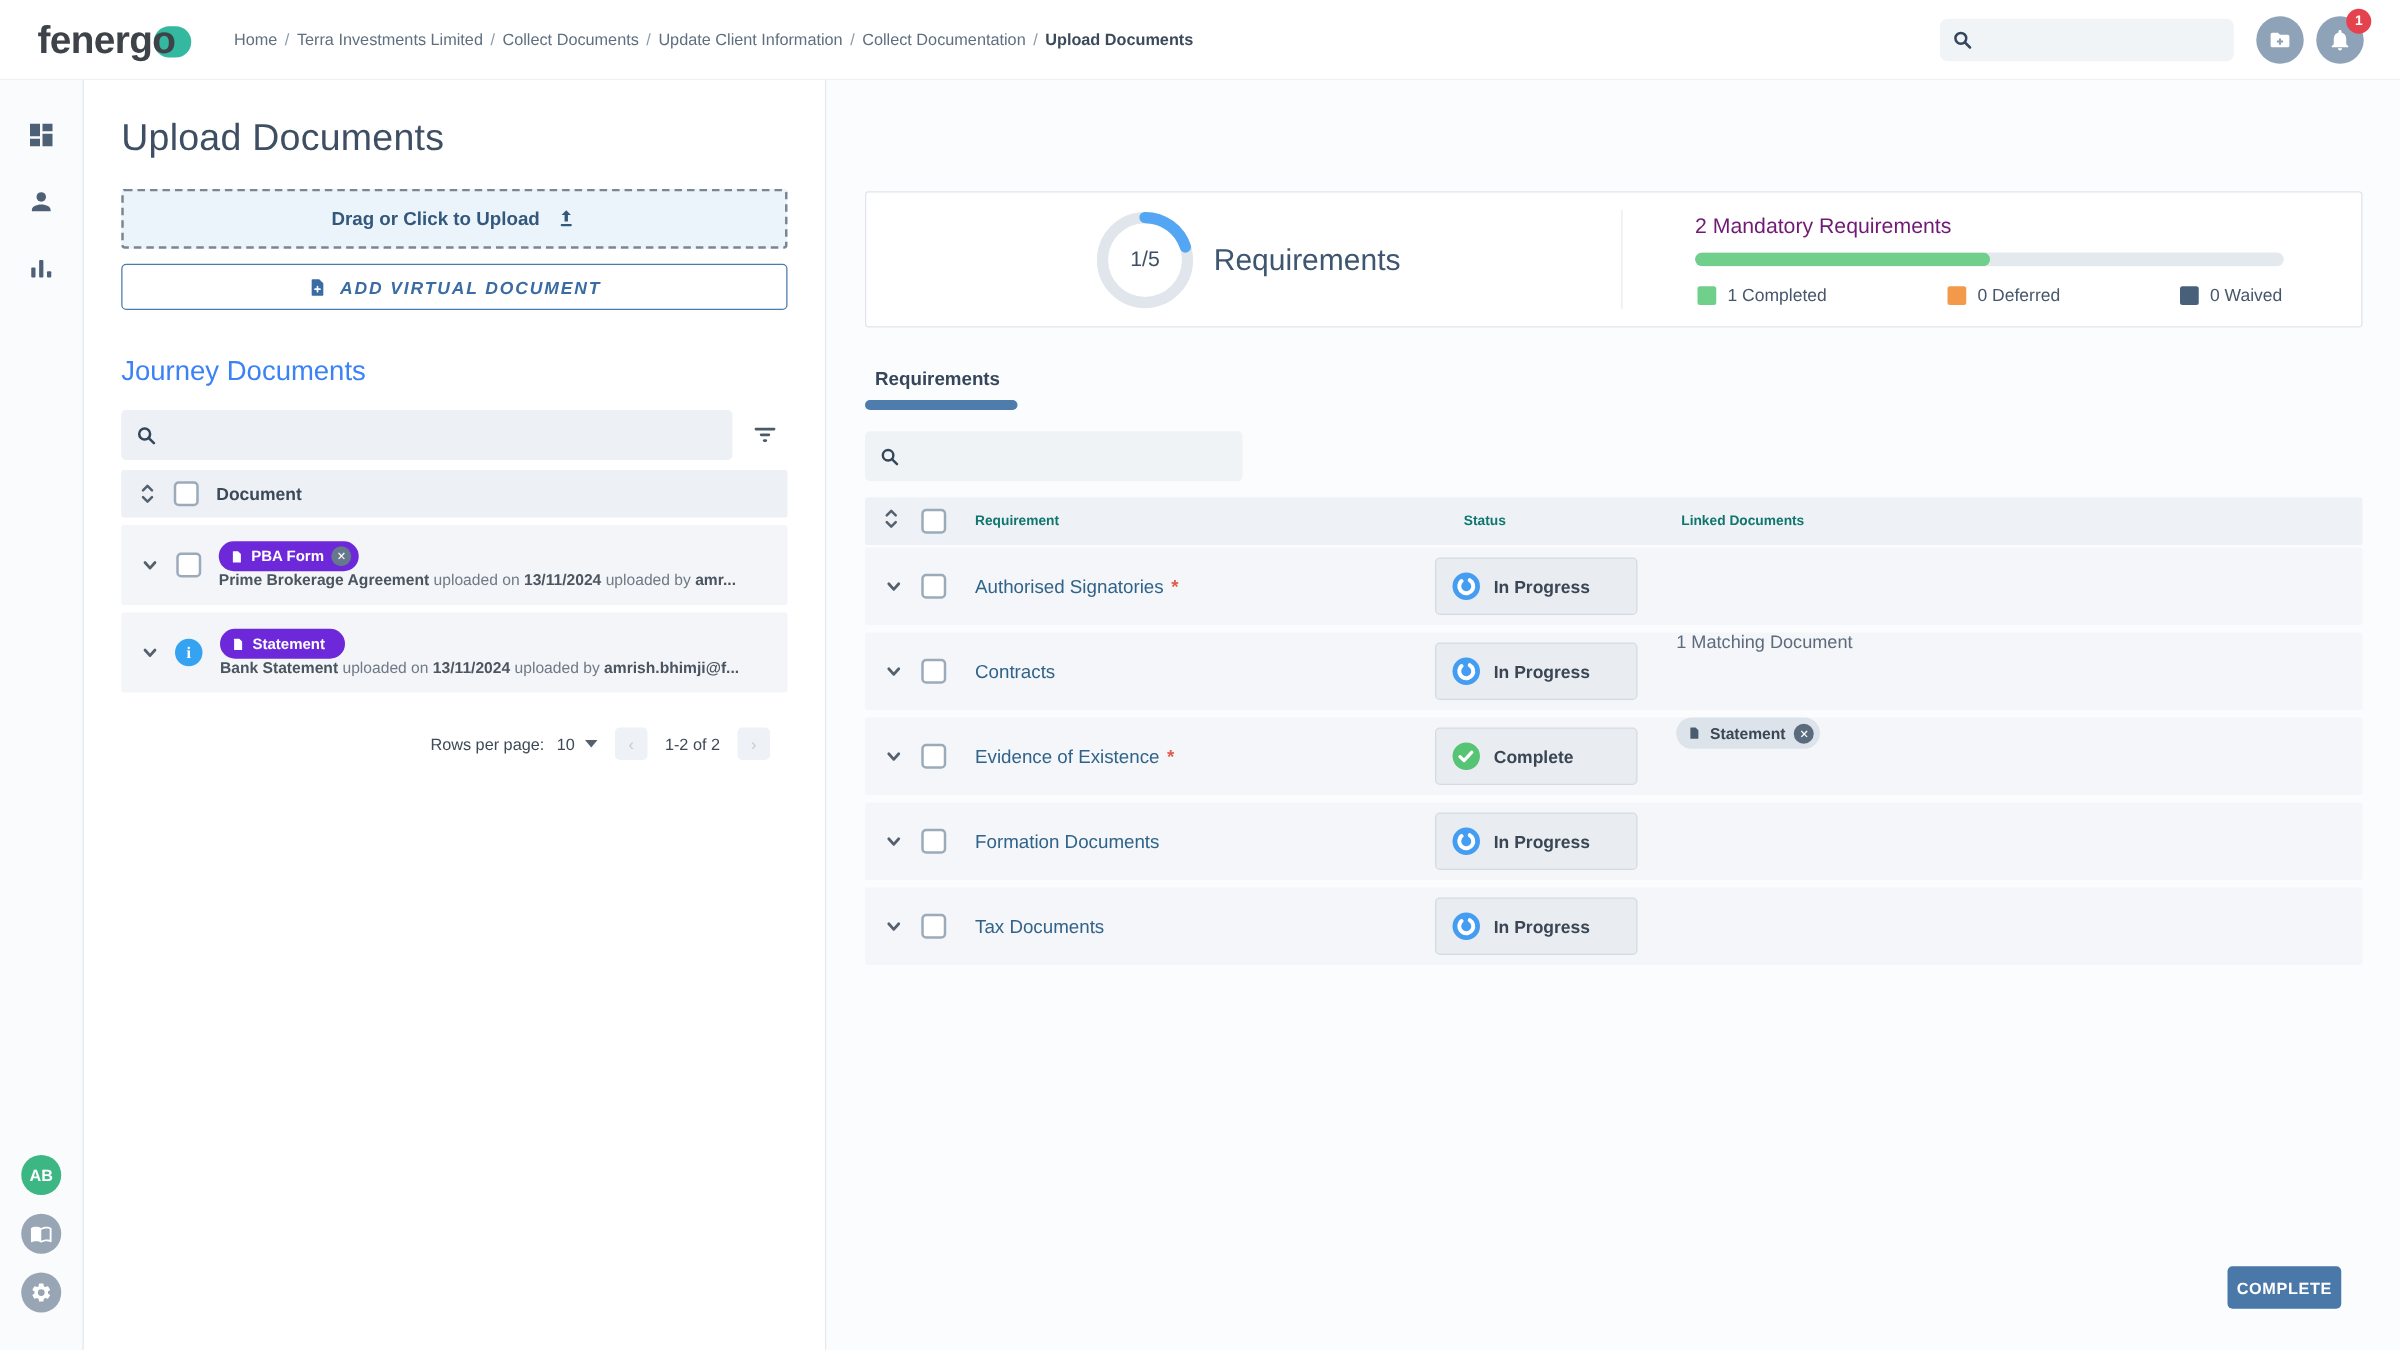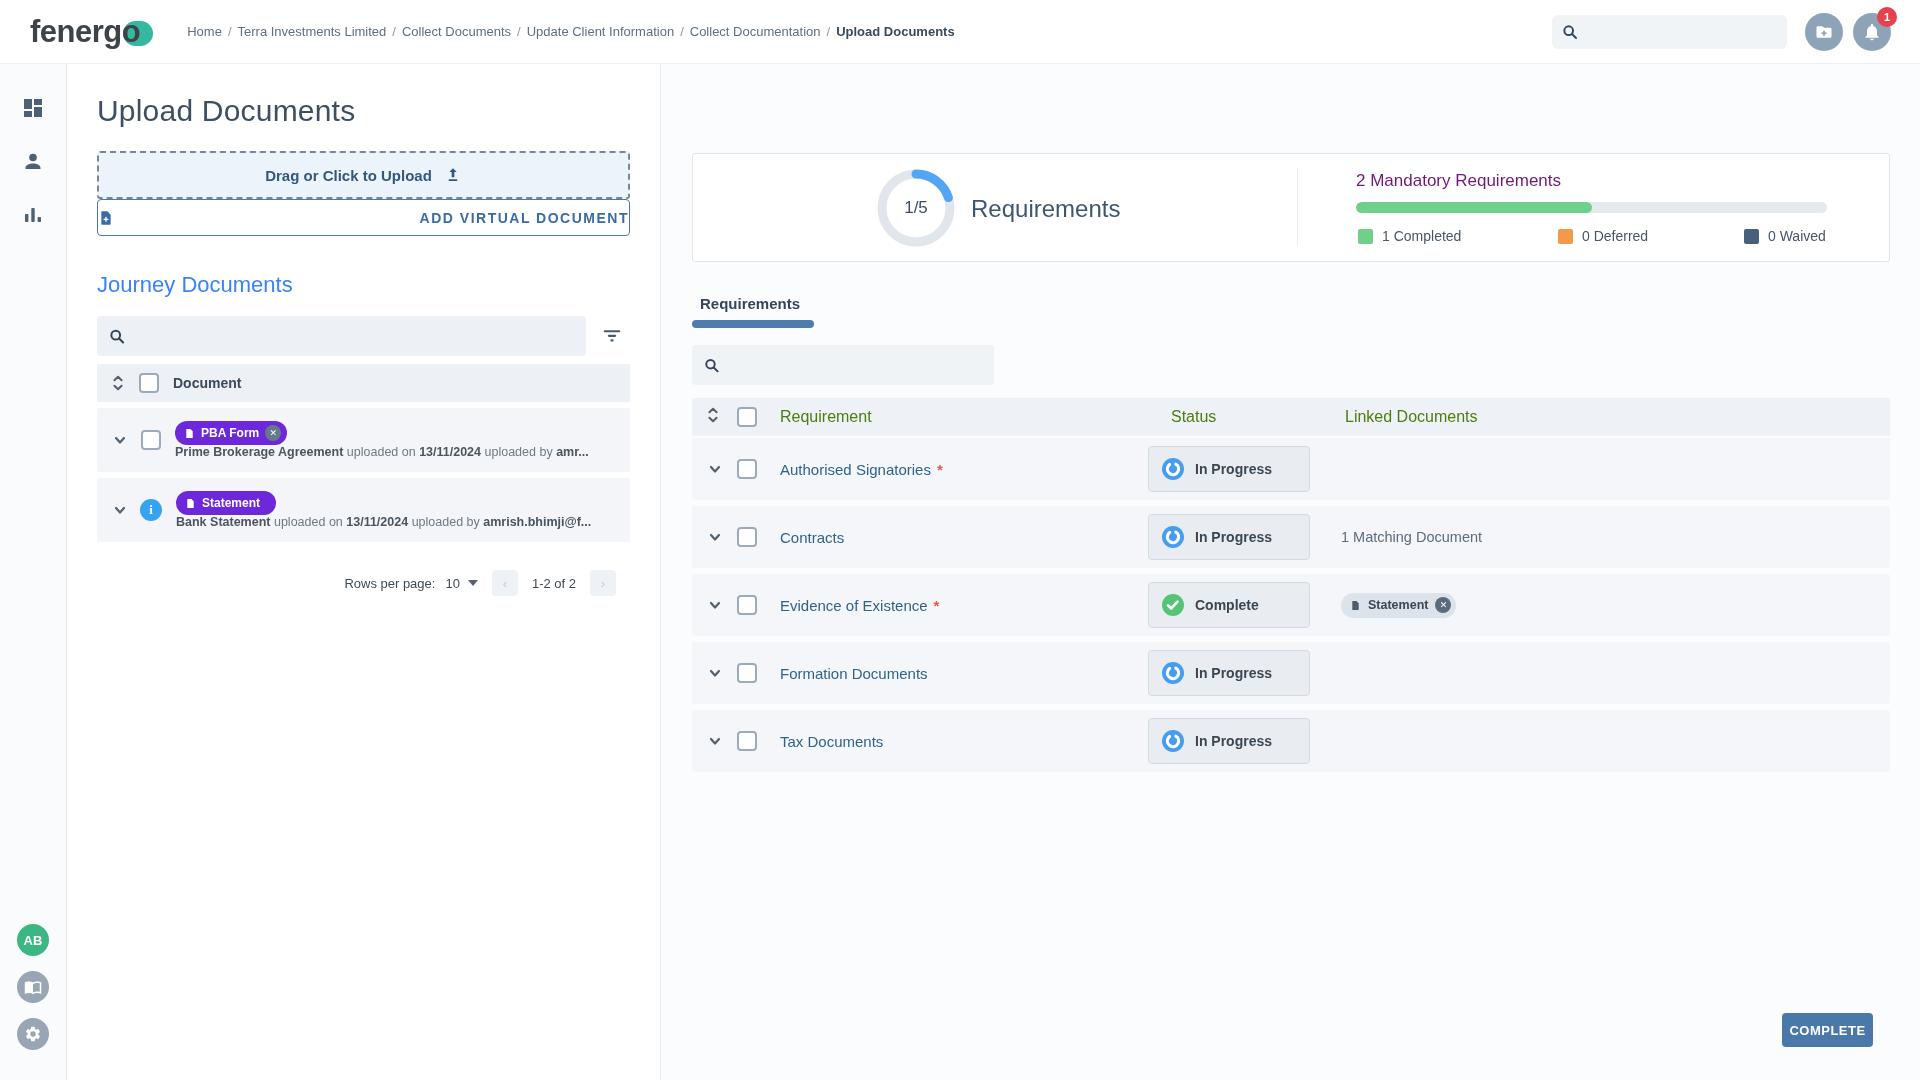--- a/index.html
+++ b/index.html
@@ -38,22 +38,22 @@
     justify-content:center; margin-top:15px; cursor:pointer; background:#97a5b4; }
   .avatar { background:#3cb784; color:#fff; font-size:13px; font-weight:700; }
 
   
   .left-panel { position:absolute; left:67px; top:64px; bottom:0; width:594px; background:#ffffff;
     border-right:1px solid #e4e9ee; padding:30px; z-index:5; }
   .lp-title { font-size:30px; font-weight:500; color:#3e4f63; letter-spacing:0.2px; }
   .upload-box { margin-top:23px; height:48px; background:#ecf4fb; border:2px dashed #7b8694;
     border-radius:3px; display:flex; align-items:center; justify-content:center; cursor:pointer; }
   .upload-box span { font-size:15px; font-weight:700; color:#33587c; margin-right:12px; }
-  .add-virtual { margin-top:0; width:100%; height:37px; background:#fff; border:1px solid #4a7aab;
-    border-radius:4px; display:flex; align-items:center; justify-content:space-between; cursor:pointer; }
+  .add-virtual { margin-top:12px; width:100%; height:37px; background:#fff; border:1px solid #4a7aab;
+    border-radius:4px; display:flex; align-items:center; justify-content:center; cursor:pointer;font-style:italic; }
   .add-virtual span { font-size:14px; font-weight:700; color:#3a6ca3; letter-spacing:1.5px; margin-left:10px; }
   .jd-title { margin-top:36px; font-size:22px; font-weight:500; color:#3b82f6; }
   .jd-search-row { margin-top:18px; display:flex; align-items:center; }
   .jd-search { flex:1; height:40px; background:#edf1f5; border-radius:4px; display:flex;
     align-items:center; padding:0 12px; }
   .jd-search input { border:none; outline:none; background:transparent; width:100%; margin-left:8px;
     font-size:13px; font-family:"Liberation Sans",sans-serif; color:#3b4a5a; }
   .filter-btn { width:36px; height:36px; margin-left:8px; border:none; background:transparent;
     display:flex; align-items:center; justify-content:center; cursor:pointer; }
   .jd-header { margin-top:8px; height:38px; background:#edf0f4; border-radius:2px; display:flex;
@@ -111,35 +111,35 @@
     background:#4d7cad; }
   .req-search { position:absolute; left:31px; top:281px; width:302px; height:40px; background:#f0f3f6;
     border-radius:4px; display:flex; align-items:center; padding:0 12px; }
   .req-search input { border:none; outline:none; background:transparent; width:100%; margin-left:8px;
     font-size:13px; font-family:"Liberation Sans",sans-serif; color:#3b4a5a; }
 
   .req-header { position:absolute; left:31px; top:334px; width:1198px; height:38px; background:#eef1f5;
     border-radius:2px; }
   .req-header .sort-btn { position:absolute; left:14px; top:8px; margin:0; }
   .req-header .checkbox { position:absolute; left:45px; top:9px; margin:0; }
-  .req-col { position:absolute; top:0; height:38px; display:flex; align-items:center; font-size:16px;
-    font-weight:400; color:#4d7c0f; }
+  .req-col { position:absolute; top:0; height:38px; display:flex; align-items:center; font-size:11px;
+    font-weight:700; color:#0f766e; }
   .col-req { left:88px; } .col-status { left:479px; } .col-linked { left:653px; }
 
   .req-row { position:absolute; left:31px; width:1198px; height:62px; background:#f4f6f9; border-radius:2px; }
   .req-row .chev-btn { position:absolute; left:16px; top:24px; margin:0; }
   .req-row .checkbox { position:absolute; left:45px; top:21px; margin:0; }
   .req-name { position:absolute; left:88px; top:0; height:62px; display:flex; align-items:center;
     font-size:15px; font-weight:500; color:#30638a; }
   .req-star { color:#e05c50; margin-left:6px; font-weight:700; }
   .status-chip { position:absolute; left:456px; top:8px; width:162px; height:46px; background:#e9edf2;
     border:1px solid #d3dbe2; border-radius:4px; display:flex; align-items:center; padding-left:12px;
     cursor:pointer; }
   .status-chip .status-label { font-size:14px; font-weight:600; color:#3a4653; margin-left:10px; }
-  .linked-cell { position:absolute; left:649px; top:0; height:62px; display:flex; align-items:center; }
+  .linked-cell { position:absolute; left:649px; top:0; height:62px; display:flex; align-items:flex-start; }
   .linked-text { font-size:14.5px; color:#5d6b7a; }
   .linked-chip { display:inline-flex; align-items:center; height:25px; border-radius:13px; background:#dde3ea;
     padding:0 5px 0 9px; cursor:pointer; }
   .linked-chip .chip-label { color:#3b4754; font-size:12.5px; font-weight:600; margin:0 7px; }
   .linked-chip .chip-x { background:#5a6b7d; }
 
   .complete-btn { position:absolute; right:47px; bottom:33px; width:91px; height:34px; background:#4a78a8;
     color:#fff; border:none; border-radius:4px; font-size:13px; font-weight:700; letter-spacing:0.5px;
     cursor:pointer; font-family:"Liberation Sans",sans-serif; }
 </style>

